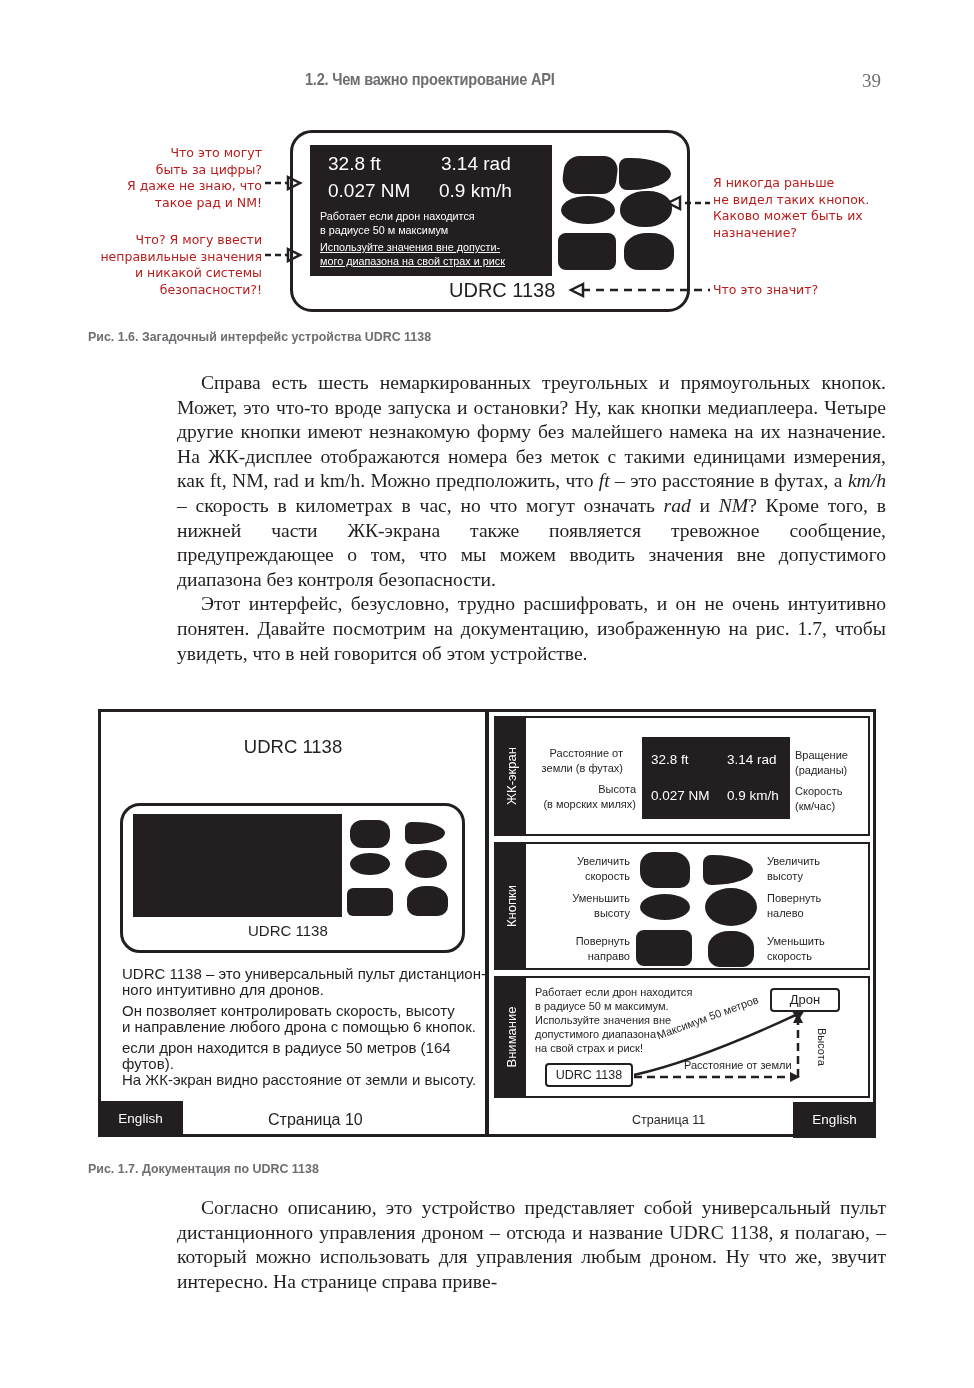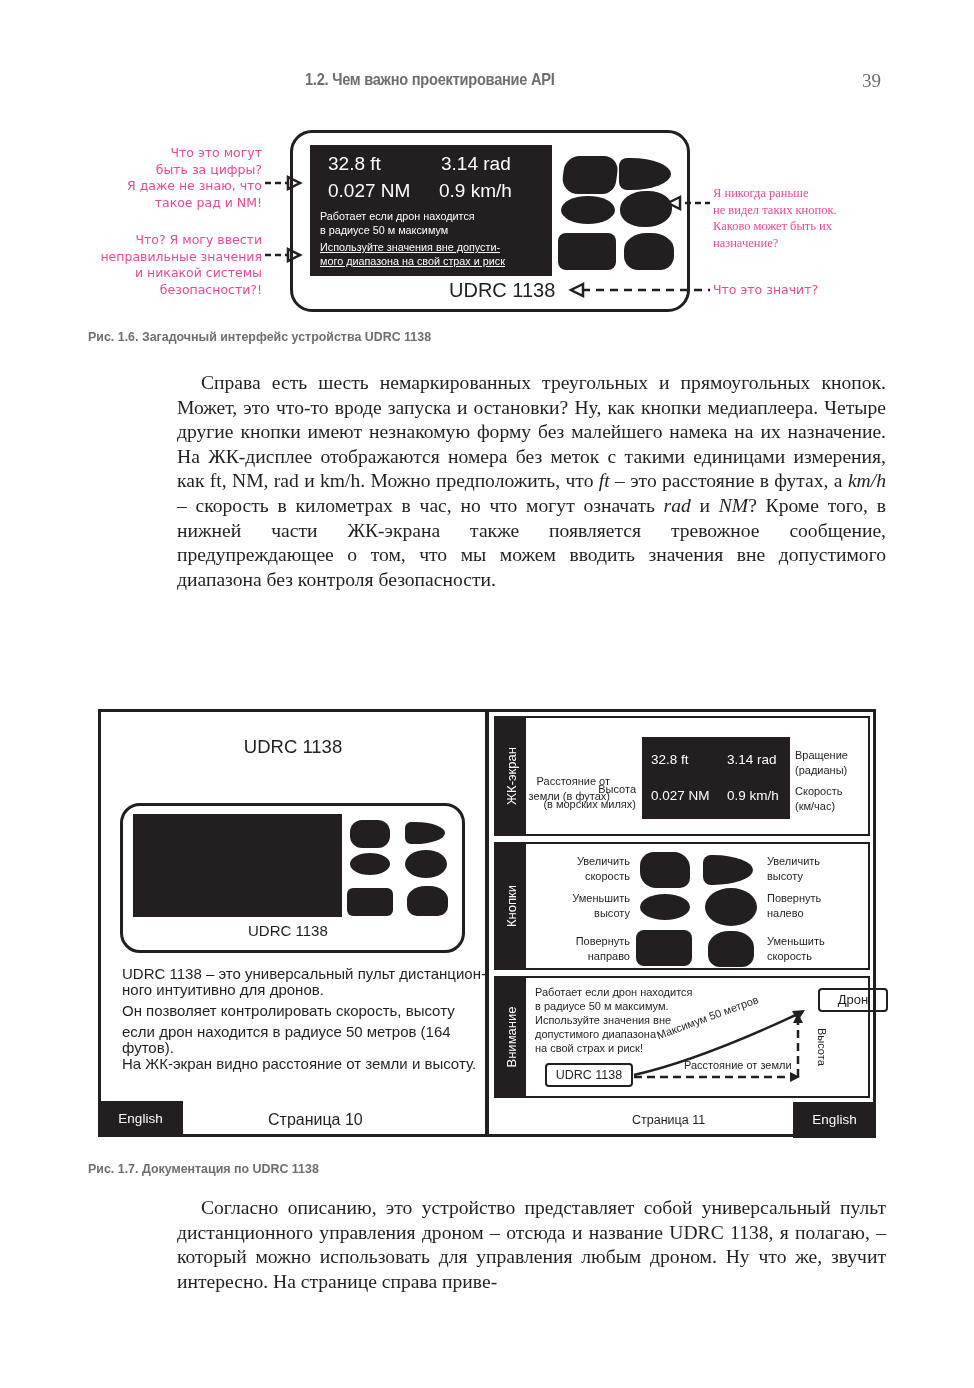--- a/index.html
+++ b/index.html
@@ -1,20 +1,20 @@
 <!DOCTYPE html>
 <html><head>
 <meta charset="utf-8">
 <style>
   html, body { margin: 0; padding: 0; background: #ffffff; }
   body { width: 974px; height: 1388px; position: relative; overflow: hidden; color: #231f20; }
   .abs { position: absolute; }
   .hdr-title { left: 305px; top: 70px; font-family: "Liberation Sans", sans-serif; font-weight: bold; font-size: 17px; color: #6d6e71; letter-spacing: -0.3px; transform: scaleX(0.86); transform-origin: left top; }
   .hdr-page { left: 862px; top: 70px; font-family: "Liberation Serif", serif; font-size: 19px; color: #6d6e71; }
-  .hand { font-family: "DejaVu Sans", sans-serif; font-size: 12.5px; line-height: 16.5px; color: #ec4899; }
+  .hand { font-family: "DejaVu Sans", sans-serif; font-size: 12.5px; line-height: 16.5px; color: #b91c1c; }
   .caption { font-family: "Liberation Sans", sans-serif; font-weight: bold; font-size: 13.5px; color: #6d6e71; transform: scaleX(0.92); transform-origin: left top; }
   .body-text { font-family: "Liberation Serif", serif; font-size: 19.6px; line-height: 24.6px; text-align: justify; color: #231f20; }
   .body-text p { margin: 0; text-indent: 24px; }
   .device1 { left: 290px; top: 130px; width: 400px; height: 182px; border: 3px solid #231f20; border-radius: 22px; box-sizing: border-box; }
   .lcd1 { left: 310px; top: 145px; width: 242px; height: 131px; background: #231f20; color: #fff; font-family: "Liberation Sans", sans-serif; }
   .lcd-val { font-size: 19px; position: absolute; }
   .lcd-small { font-size: 10.8px; line-height: 13.5px; position: absolute; left: 10px; }
   .blob { position: absolute; background: #231f20; }
   .udrc-label { font-family: "Liberation Sans", sans-serif; }
   .sans { font-family: "Liberation Sans", sans-serif; }
@@ -75,33 +75,34 @@
 
   <div class="blob" style="left:563px; top:156px; width:54px; height:38px; border-radius:14px 16px 12px 18px; transform:skewX(-8deg);"></div>
   <div class="blob" style="left:619px; top:158px; width:52px; height:32px; border-radius:8px 40px 40px 8px / 8px 50% 50% 8px;"></div>
   <div class="blob" style="left:561px; top:196px; width:54px; height:28px; border-radius:50%;"></div>
   <div class="blob" style="left:620px; top:191px; width:52px; height:36px; border-radius:50% 45% 50% 45%;"></div>
   <div class="blob" style="left:558px; top:233px; width:58px; height:37px; border-radius:8px;"></div>
   <div class="blob" style="left:624px; top:233px; width:50px; height:37px; border-radius:45% 45% 14px 14px;"></div>
 
   <div class="abs udrc-label" style="left:449px; top:279px; font-size:20px;">UDRC 1138</div>
 
-  <div class="abs hand" style="left:713px; top:185px; width:185px;font-family:Liberation Serif, serif;">
+  <div class="abs hand" style="left:713px; top:175px; width:185px;">
     <div>Я никогда раньше</div>
     <div>не видел таких кнопок.</div>
     <div>Каково может быть их</div>
     <div>назначение?</div>
   </div>
   <div class="abs hand" style="left:713px; top:282px;">Что это значит?</div>
 
   <div class="abs caption" style="left:88px; top:329px;">Рис. 1.6.  Загадочный интерфейс устройства UDRC 1138</div>
 </div>
 
 <div class="abs body-text" style="left:177px; top:371px; width:709px;">
   <p><span>Справа есть шесть немаркированных треугольных и прямоугольных кнопок. Может, это что-то вроде запуска и остановки? Ну, как кнопки медиаплеера. Четыре другие кнопки имеют незнакомую форму без малейшего намека на их назначение. На ЖК-дисплее отображаются номера без меток с такими единицами измерения, как ft, NM, rad и km/h. Можно предположить, что </span><i>ft</i><span> – это расстояние в футах, а </span><i>km/h</i><span> – скорость в километрах в час, но что могут означать </span><i>rad</i><span> и </span><i>NM</i><span>? Кроме того, в нижней части ЖК-экрана также появляется тревожное сообщение, предупреждающее о том, что мы можем вводить значения вне допустимого диапазона без контроля безопасности.</span></p>
+  <p>Этот интерфейс, безусловно, трудно расшифровать, и он не очень интуитивно понятен. Давайте посмотрим на документацию, изображенную на рис. 1.7, чтобы увидеть, что в ней говорится об этом устройстве.</p>
 </div>
 
 <div>
 
   <div class="abs doc-frame" style="left:98px; top:709px; width:390px; height:428px;"></div>
   <div class="abs sans" style="left:100px; top:735px; width:386px; text-align:center; font-size:18.5px; line-height:23px;">
     <div>UDRC 1138</div>
   </div>
   <div class="abs" style="left:120px; top:803px; width:345px; height:150px; border:3px solid #231f20; border-radius:20px; box-sizing:border-box;"></div>
   <div class="abs" style="left:133px; top:814px; width:209px; height:103px; background:#231f20;"></div>
@@ -111,34 +112,35 @@
   <div class="blob" style="left:405px; top:850px; width:42px; height:28px; border-radius:50%;"></div>
   <div class="blob" style="left:347px; top:888px; width:46px; height:28px; border-radius:6px;"></div>
   <div class="blob" style="left:407px; top:886px; width:41px; height:30px; border-radius:45% 45% 10px 10px;"></div>
   <div class="abs sans" style="left:248px; top:922px; font-size:15px;">UDRC 1138</div>
 
   <div class="abs sans" style="left:122px; top:966px; width:364px; font-size:15px; line-height:16px;">
     <div>UDRC 1138 – это универсальный пульт дистанцион-</div>
     <div>ного интуитивно для дронов.</div>
     <div style="height:5px;"></div>
     <div>Он позволяет контролировать скорость, высоту</div>
+    <div>и направление любого дрона с помощью 6 кнопок.</div>
     <div style="height:5px;"></div>
     <div>если дрон находится в радиусе 50 метров (164 футов).</div>
     <div>На ЖК-экран видно расстояние от земли и высоту.</div>
   </div>
   <div class="abs sans" style="left:98px; top:1101px; width:85px; height:36px; background:#231f20; color:#fff; font-size:13.5px; line-height:36px; text-align:center;"><span>English</span></div>
   <div class="abs sans" style="left:268px; top:1111px; font-size:16px;">Страница 10</div>
 
   <div class="abs doc-frame" style="left:486px; top:709px; width:390px; height:428px;"></div>
 
   <div class="abs" style="left:494px; top:716px; width:376px; height:120px; border:2.5px solid #231f20; box-sizing:border-box;"></div>
   <div class="vtab" style="left:496px; top:718px; width:30px; height:116px;">
       <span>ЖК-экран</span>
     </div>
-  <div class="small-label" style="left:504px; top:746px; width:106px; text-align:right;margin-top:28px;">
+  <div class="small-label" style="left:517px; top:746px; width:106px; text-align:right;">
     <div>Расстояние от</div>
     <div>земли (в футах)</div>
   </div>
   <div class="small-label" style="left:530px; top:782px; width:106px; text-align:right;">
     <div>Высота</div>
     <div>(в морских милях)</div>
   </div>
   <div class="abs" style="left:642px; top:737px; width:148px; height:82px; background:#231f20; color:#fff; font-family:'Liberation Sans', sans-serif; font-size:13.5px;">
     <span class="abs" style="left:9px; top:15px;">32.8 ft</span>
     <span class="abs" style="left:85px; top:15px;">3.14 rad</span>
@@ -196,21 +198,21 @@
   <div class="vtab" style="left:496px; top:978px; width:30px; height:118px;">
       <span>Внимание</span>
     </div>
   <div class="small-label" style="left:535px; top:985px; font-size:11px; line-height:14px;">
     <div>Работает если дрон находится</div>
     <div>в радиусе 50 м максимум.</div>
     <div>Используйте значения вне</div>
     <div>допустимого диапазона</div>
     <div>на свой страх и риск!</div>
   </div>
-  <div class="abs sans" style="left:770px; top:988px; width:70px; height:24px; border:2.5px solid #231f20; border-radius:4px; box-sizing:border-box; text-align:center; font-size:13px; line-height:20px;margin-left:48px;"><span>Дрон</span></div>
+  <div class="abs sans" style="left:770px; top:988px; width:70px; height:24px; border:2.5px solid #231f20; border-radius:4px; box-sizing:border-box; text-align:center; font-size:13px; line-height:20px;"><span>Дрон</span></div>
   <div class="abs sans" style="left:545px; top:1063px; width:88px; height:24px; border:2.5px solid #231f20; border-radius:4px; box-sizing:border-box; text-align:center; font-size:12.5px; line-height:20px;"><span>UDRC 1138</span></div>
 
   <svg class="abs" style="left:630px; top:1005px;" width="180" height="80">
     <g stroke="#231f20" stroke-width="2.5" fill="none">
       <path d="M4,70 Q70,55 170,8"></path>
       <path d="M4,72 L162,72" stroke-dasharray="8,5"></path>
       <path d="M168,72 L168,16" stroke-dasharray="8,5"></path>
     </g>
     <polygon points="162,6 175,5 168,16" fill="#231f20"></polygon>
     <polygon points="160,67 170,72 160,77" fill="#231f20"></polygon>

